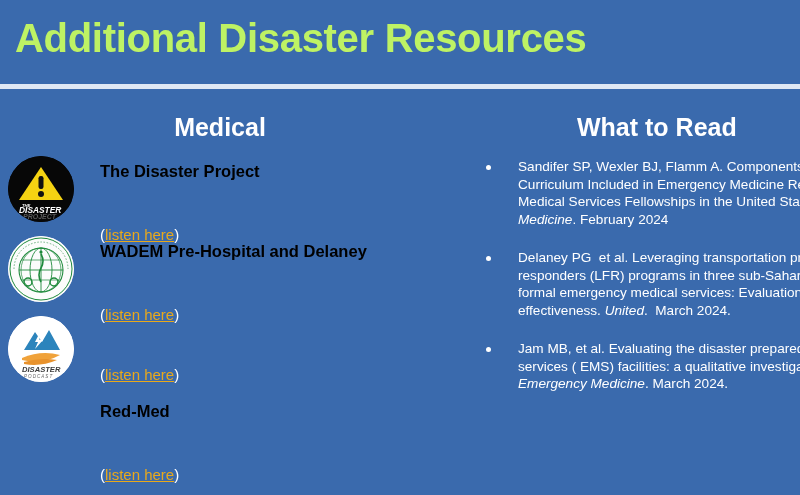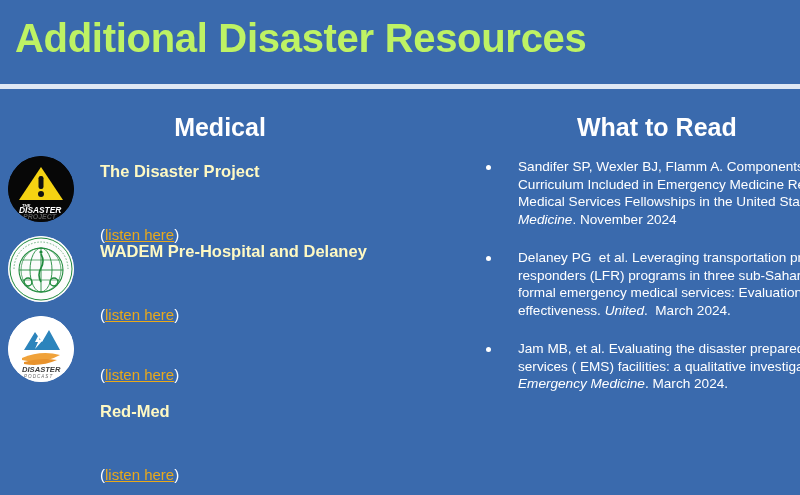--- a/index.html
+++ b/index.html
@@ -104,21 +104,21 @@
     font-style: italic;
   }
   .podcast-text {
     position: absolute;
     left: 100px;
     top: 5px;
   }
   .podcast-name {
     font-size: 16.5px;
     font-weight: bold;
-    color: #fef9c3;
+    color: #000000;
     white-space: nowrap;
     line-height: 20px;
   }
   .podcast-link-line {
     font-size: 15px;
     color: #ffffff;
     line-height: 20px;
     white-space: nowrap;
     margin-top: 44px;
   }
@@ -276,21 +276,21 @@
     </div>
   </div>
 
   <div class="col-reading">
     <div class="col-heading">What to Read</div>
 
     <div class="reading-list">
 
       <div class="reading-item">
         <span class="reading-bullet"></span>
-        <div class="reading-text"><span>Sandifer SP, Wexler BJ, Flamm A. Components of Disaster Medicine Curriculum Included in Emergency Medicine Residency and Emergency Medical Services Fellowships in the United States. </span><i>Prehospital and  Disaster Medicine</i><span>. November 2024</span></div>
+        <div class="reading-text"><span>Sandifer SP, Wexler BJ, Flamm A. Components of Disaster Medicine Curriculum Included in Emergency Medicine Residency and Emergency Medical Services Fellowships in the United States. </span><i>Prehospital and  Disaster Medicine</i><span>. February 2024</span></div>
       </div>
 
       <div class="reading-item">
         <span class="reading-bullet"></span>
         <div class="reading-text"><span>Delaney PG  et al. Leveraging transportation providers to deploy lay first responders (LFR) programs in three sub-Saharan African countries without formal emergency medical services: Evaluation longitudinal impact and cost effectiveness. </span><i>United</i><span>.  March 2024.</span></div>
       </div>
 
       <div class="reading-item">
         <span class="reading-bullet"></span>
         <div class="reading-text"><span>Jam MB, et al. Evaluating the disaster preparedness of emergency medical services ( EMS) facilities: a qualitative investigation in Iran.  </span><i>BMC Emergency Medicine</i><span>. March 2024.</span></div>

